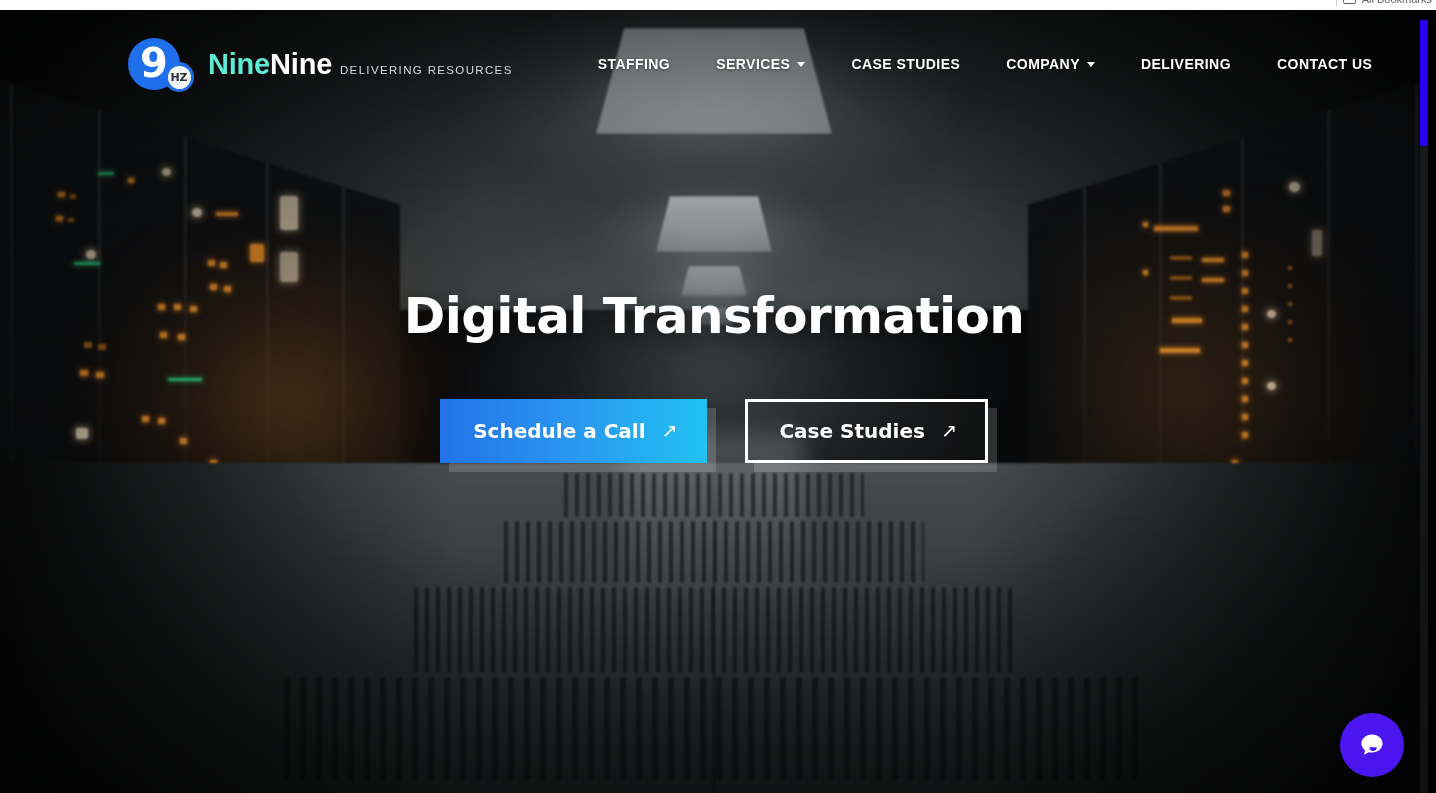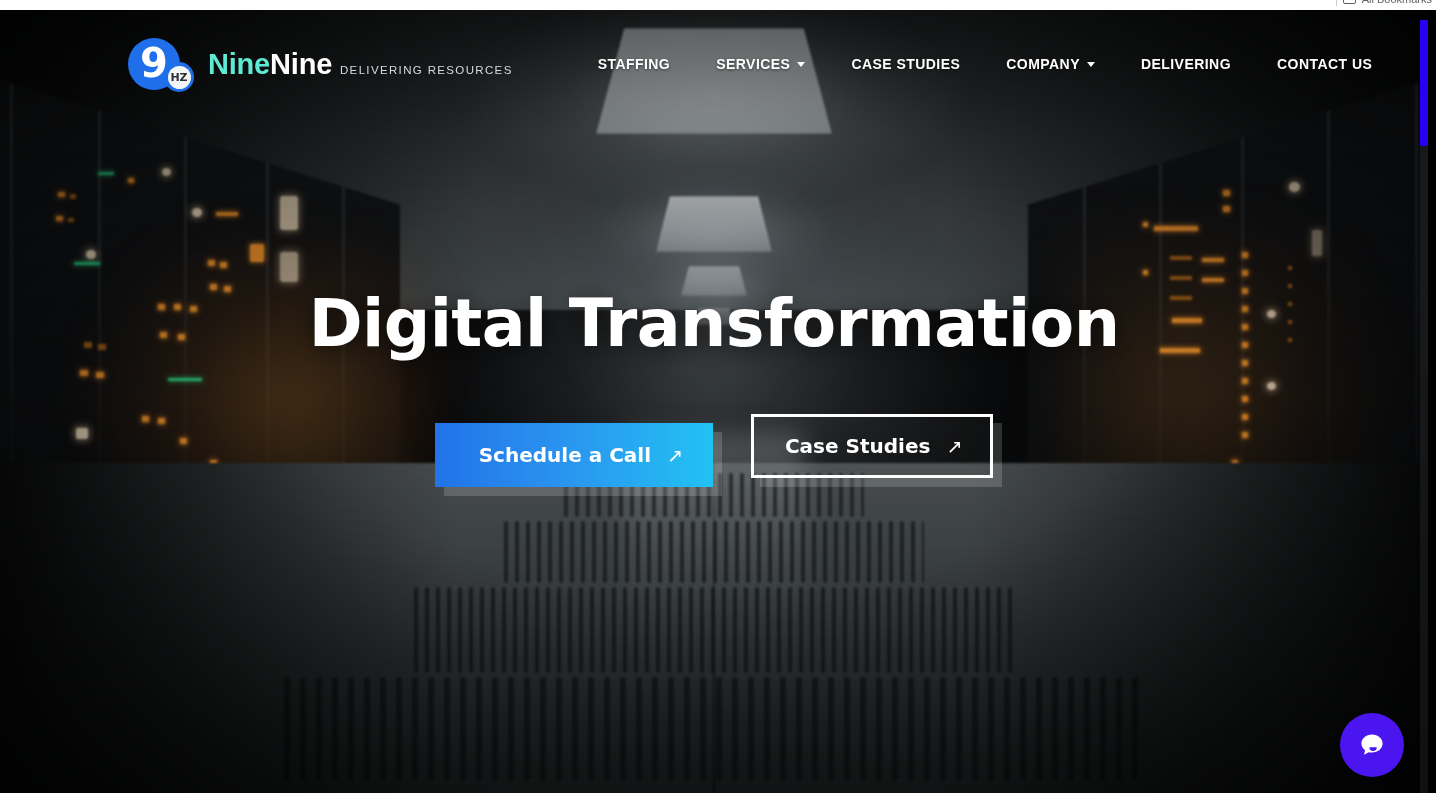--- a/index.html
+++ b/index.html
@@ -223,38 +223,37 @@
     position:absolute; left:0; top:0; width:100%; height:783px;
     display:flex; flex-direction:column; align-items:center;
     justify-content:flex-start; padding-top:268px; z-index:20;
   }
   #hero-eyebrow{
     color:#ffffff; font-size:30px; font-weight:600; letter-spacing:.3px;
     font-family:"DejaVu Sans", sans-serif;
     text-shadow:0 2px 14px rgba(0,0,0,.6);
   }
   #hero-title{
-    margin-top:12px; color:#ffffff; font-size:65px; font-weight:700;
+    margin-top:12px; color:#ffffff; font-size:50px; font-weight:700;
     letter-spacing:-.6px; line-height:1.05;
     font-family:"DejaVu Sans", sans-serif;
     text-shadow:0 3px 22px rgba(0,0,0,.55);
   }
   #hero-actions{ margin-top:56px; display:flex; align-items:flex-start; gap:38px; }
 
   .btn{
     position:relative; display:flex; align-items:center; gap:16px;
     font-size:20px; font-weight:700; cursor:pointer;
     font-family:"DejaVu Sans", sans-serif;
   }
   .btn .arrow{ font-size:19px; line-height:1; font-weight:400; }
   #schedule-call-button{
     background:linear-gradient(90deg,#2273E8 0%, #2A93EF 45%, #22C2F3 100%);
-    color:#ffffff; padding:20px 30px 20px 44px;
+    color:#ffffff; padding:20px 30px 20px 33px;
     box-shadow:9px 9px 0 rgba(255,255,255,.16);
-    margin-top:9px;
   }
   #case-studies-button{
     border:3px solid #ffffff; color:#ffffff;
     padding:17px 28px 17px 31px; background:rgba(255,255,255,.03);
     box-shadow:9px 9px 0 rgba(255,255,255,.16);
   }
 
   
   #chat-widget{
     position:absolute; right:24px; bottom:16px; width:64px; height:64px;

